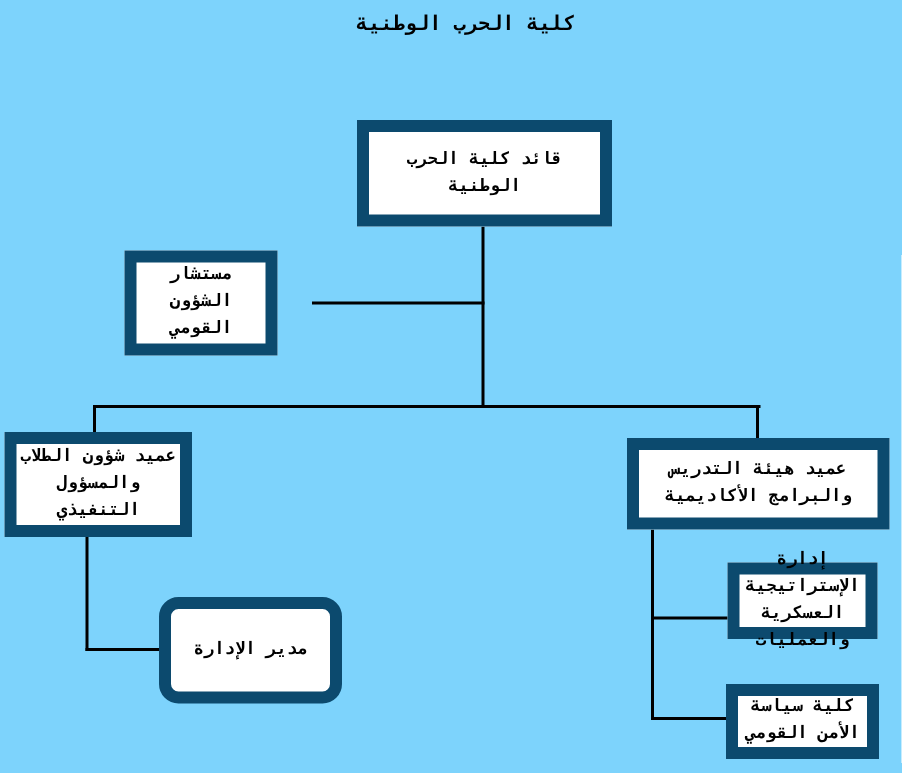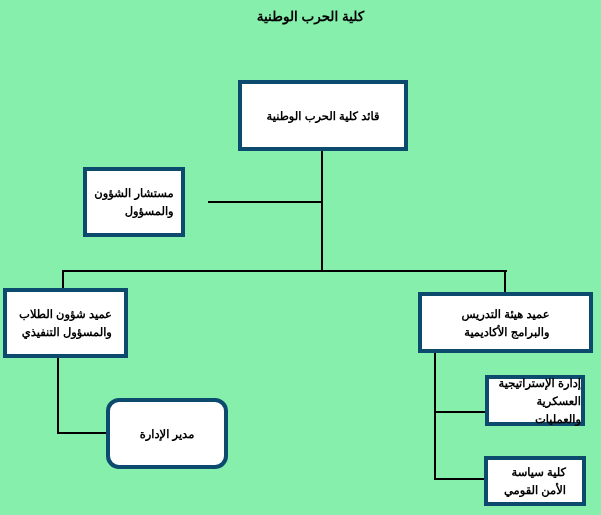--- a/index.html
+++ b/index.html
@@ -1,44 +1,45 @@
 <!DOCTYPE html>
 <html lang="ar"><head>
 <meta charset="utf-8">
 <style>
   html, body { margin: 0; padding: 0; background: #ffffff; }
   .canvas {
     position: relative;
     width: 601px;
     height: 515px;
-    background: #86efac;
-    font-family: Liberation Sans, sans-serif;
+    background: #7dd3fc;
+    font-family: Liberation Mono, monospace;
     color: #000000;
     overflow: hidden;
   }
   .chart-title {
     position: absolute;
     top: 8px;
     left: 0;
     width: 100%;
     box-sizing: border-box;
     padding-left: 20px;
     text-align: center;
     direction: rtl;
     font-weight: bold;
     font-size: 13.5px;
   }
   .box {
     position: absolute;
     box-sizing: border-box;
-    border: 4px solid #0c4a6e;
+    border: 8px solid #0c4a6e;
     background: #ffffff;
     display: flex;
     align-items: center;
     justify-content: center;
+    text-align: center;
     direction: rtl;
     font-weight: bold;
     font-size: 11.5px;
     line-height: 18px;
   }
   .line { position: absolute; background: #000000; }
 
   
   .commander      { left: 238px; top: 80px;  width: 170px; height: 71px; }
   .advisor        { left: 83px;  top: 167px; width: 102px; height: 70px; }
@@ -78,21 +79,21 @@
   <div class="line h-strategy"></div>
   <div class="line h-security"></div>
 
   <div class="box commander">
     <div>قائد كلية الحرب الوطنية</div>
   </div>
 
   <div class="box advisor">
     <div>
       <span>مستشار الشؤون</span><br>
-      <span>والمسؤول</span>
+      <span>القومي</span>
     </div>
   </div>
 
   <div class="box dean-faculty">
     <div>
       <span>عميد هيئة التدريس</span><br>
       <span>والبرامج الأكاديمية</span>
     </div>
   </div>
 

